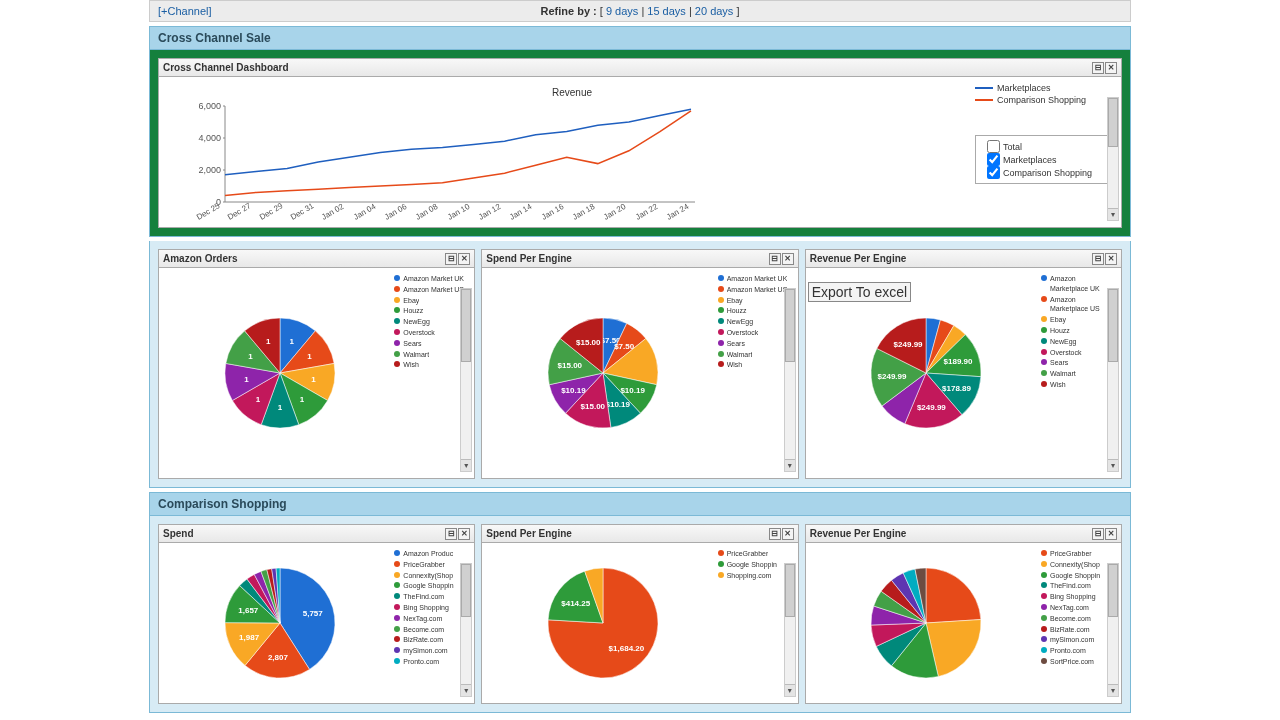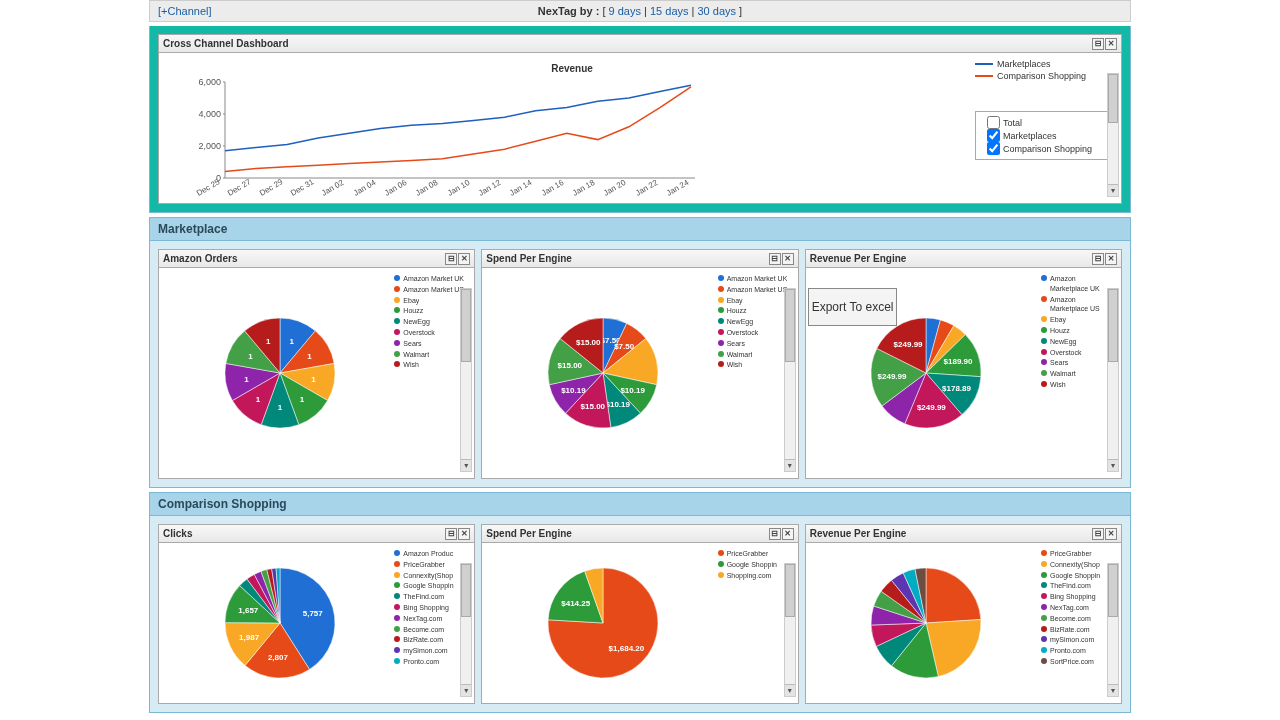--- a/index.html
+++ b/index.html
@@ -6,38 +6,38 @@
   body { font-family: Arial, sans-serif; font-size: 11px; background: #fff; color: #333; }
   .page { width: 982px; margin: 0 auto; }
   .filter-bar { background: #ececec; border: 1px solid #ccc; padding: 4px 8px; position: relative; height: 22px; }
   .filter-bar .filter-link { color: #1a5ea3; cursor: pointer; position: absolute; left: 8px; top: 4px; }
   .filter-bar .refine { position: absolute; left: 50%; transform: translateX(-50%); top: 4px; }
   .filter-bar .refine .label { font-weight: bold; color: #333; }
   .filter-bar .refine a { color: #1a5ea3; text-decoration: none; cursor: pointer; }
   .filter-bar .refine .sep { color: #333; }
   .section { margin-top: 4px; }
   .section-header { background: #a8d4ea; border: 1px solid #7bb9d6; padding: 4px 8px; font-weight: bold; font-size: 12px; color: #2a4a5a; }
-  .section-body { background: #14b8a6; border: 1px solid #7bb9d6; border-top: none; padding: 8px; }
+  .section-body { background: #15803d; border: 1px solid #7bb9d6; border-top: none; padding: 8px; }
   .section-body.light { background: #d7ebf5; }
   .section-row { display: flex; gap: 6px; }
   .widget { background: #fff; border: 1px solid #aaa; flex: 1; position: relative; }
   .widget.full { flex: 0 0 100%; }
   .widget-head { background: linear-gradient(#f8f8f8, #e8e8e8); border-bottom: 1px solid #aaa; padding: 2px 4px; font-size: 10px; font-weight: bold; display: flex; justify-content: space-between; align-items: center; height: 18px; }
   .widget-head .controls { display: flex; gap: 1px; }
   .widget-head .controls span { width: 12px; height: 12px; border: 1px solid #888; background: #f4f4f4; display: inline-flex; align-items: center; justify-content: center; font-size: 8px; line-height: 1; cursor: pointer; color:#444; }
   .widget-body { position: relative; padding: 6px; display: flex; }
   .widget-body.tall { height: 210px; }
   .widget-body.chart-row { height: 150px; }
   .scroll-stub { position: absolute; right: 2px; top: 20px; bottom: 6px; width: 12px; background: #f0f0f0; border: 1px solid #ccc; }
   .scroll-stub .thumb { position: absolute; top: 0; left: 0; right: 0; height: 40%; background: #d0d0d0; border: 1px solid #aaa; }
   .scroll-stub .darr { position: absolute; bottom: 0; left: 0; right: 0; height: 12px; background: #e4e4e4; border-top:1px solid #bbb; text-align:center; font-size:8px; color:#555; line-height:12px; }
-  .export-btn { position: absolute; top: 20px; left: 2px; border: 1px solid #888; background: #f4f4f4; font-size: 12px; padding: 11px 3px; cursor: pointer; z-index: 2; }
+  .export-btn { position: absolute; top: 14px; left: 2px; border: 1px solid #888; background: #f4f4f4; font-size: 14px; padding: 1px 3px; cursor: pointer; z-index: 2; }
   
   .line-chart-area { flex: 1; position: relative; padding: 4px 16px 0 30px; }
-  .line-chart-title { font-size: 10px; text-align: center; margin-bottom: 4px; font-weight: bold; }
+  .line-chart-title { font-size: 10px; text-align: center; margin-bottom: 4px; font-weight: normal; }
   .line-svg { width: 500px; height: 110px; }
   .axis-label { font-size: 9px; fill: #555; }
   .x-labels { display: flex; justify-content: space-between; width: 500px; margin-left: 0px; }
   .x-labels span { font-size: 8px; color: #555; transform: rotate(-30deg); transform-origin: left top; width: 30px; white-space: nowrap; display:inline-block; }
   .line-right { width: 150px; padding-left: 10px; font-size: 9px; }
   .legend-line { display: flex; align-items: center; gap: 4px; margin-bottom: 2px; }
   .legend-line .swatch-line { width: 18px; height: 2px; }
   .cb-box { border: 1px solid #aaa; padding: 4px; margin-top: 30px; }
   .cb-box label { display: flex; align-items: center; gap: 3px; font-size: 9px; padding-left: 7px; }
   
@@ -50,32 +50,33 @@
   .slice-label { font-size: 8px; fill: #fff; font-weight: bold; text-anchor: middle; }
 </style>
 </head>
 <body>
 
 <div class="page">
 
   <div class="filter-bar">
     <span class="filter-link">[+Channel]</span>
     <span class="refine">
-      <span class="label">NexTag by :</span>
+      <span class="label">Refine by :</span>
       <span>[ </span>
       <a>9 days</a>
       <span class="sep">| </span>
       <a>15 days</a>
       <span class="sep">| </span>
-      <a>30 days</a>
+      <a>20 days</a>
       <span>]</span>
     </span>
   </div>
 
   <div class="section">
+    <div class="section-header">Cross Channel Sale</div>
     <div class="section-body">
       <div class="widget full">
         <div class="widget-head">
           <span>Cross Channel Dashboard</span>
           <span class="controls">
             <span>⊟</span>
             <span>✕</span>
           </span>
         </div>
         <div class="widget-body chart-row">
@@ -134,21 +135,20 @@
           <div class="scroll-stub">
               <div class="thumb"></div>
               <div class="darr">▾</div>
             </div>
         </div>
       </div>
     </div>
   </div>
 
   <div class="section">
-    <div class="section-header">Marketplace</div>
     <div class="section-body light">
       <div class="section-row">
         <div class="widget">
           <div class="widget-head">
             <span>Amazon Orders</span>
             <span class="controls">
                 <span>⊟</span>
                 <span>✕</span>
               </span>
           </div>
@@ -368,21 +368,21 @@
       </div>
     </div>
   </div>
 
   <div class="section">
     <div class="section-header">Comparison Shopping</div>
     <div class="section-body light">
       <div class="section-row">
         <div class="widget">
           <div class="widget-head">
-            <span>Clicks</span>
+            <span>Spend</span>
             <span class="controls">
                 <span>⊟</span>
                 <span>✕</span>
               </span>
           </div>
           <div class="widget-body" style="height:160px">
             <div class="pie-wrap">
                 <svg class="pie-svg" viewBox="0 0 130 130">
                   <path d="M65,65 L65,10 A55,55 0 0 1 94.52611648687392,111.40267713401407 Z" fill="#1f6fd4" stroke="#fff" stroke-width="0.5"></path>
                   <text x="97.74030696226995" y="58.46677913733573" class="slice-label">5,757</text>

